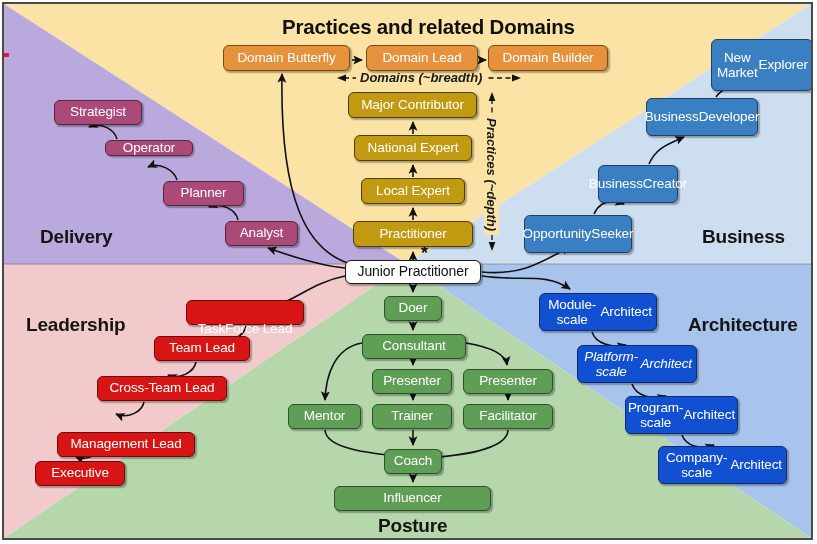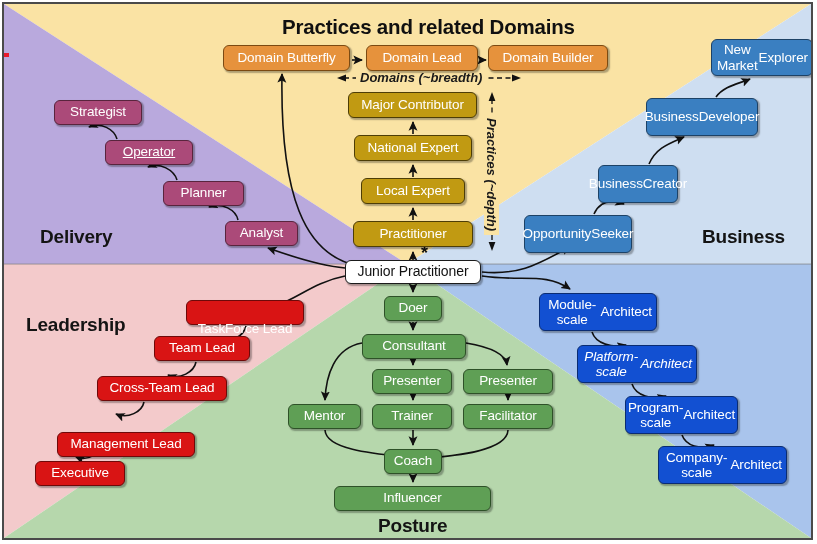--- a/index.html
+++ b/index.html
@@ -103,20 +103,21 @@
     </svg>
 
     <div class="diagram-title" style="left:278px;top:11px;">Practices and related Domains</div>
 
     <div class="axis-label" style="left:352px;top:66px;background:#fae3a4;padding:0 4px;">Domains (~breadth)</div>
     <div class="axis-label vertical" style="left:495px;top:110px;transform:rotate(90deg);background:#fae3a4;padding:0 4px;">Practices (~depth)</div>
 
     <div class="region-label" style="left:36px;top:222px;">Delivery</div>
     <div class="region-label" style="left:698px;top:222px;">Business</div>
     <div class="region-label" style="left:22px;top:310px;">Leadership</div>
+    <div class="region-label" style="left:684px;top:310px;">Architecture</div>
     <div class="region-label" style="left:374px;top:511px;">Posture</div>
 
     <div class="star" style="left:417px;top:240px;">*</div>
 
     <div id="nodes">
         <div class="node" style="left: 219px; top: 41px; width: 127px; height: 26px; background: rgb(230, 146, 60); border-color: rgb(123, 74, 18); color: rgb(255, 255, 255);">
           <span style="display: block;">Domain Butterfly</span>
         </div>
         <div class="node" style="left: 362px; top: 41px; width: 112px; height: 26px; background: rgb(230, 146, 60); border-color: rgb(123, 74, 18); color: rgb(255, 255, 255);">
           <span style="display: block;">Domain Lead</span>
@@ -135,21 +136,21 @@
         </div>
         <div class="node" style="left: 349px; top: 217px; width: 120px; height: 26px; background: rgb(193, 154, 18); border-color: rgb(77, 61, 6); color: rgb(255, 255, 255);">
           <span style="display: block;">Practitioner</span>
         </div>
         <div class="node" style="left: 341px; top: 256px; width: 136px; height: 24px; background: rgb(255, 255, 255); border-color: rgb(27, 27, 27); color: rgb(17, 17, 17); font-size: 14px; border-width: 1.8px;">
           <span style="display: block;">Junior Practitioner</span>
         </div>
         <div class="node" style="left: 50px; top: 96px; width: 88px; height: 25px; background: rgb(171, 74, 121); border-color: rgb(89, 36, 61); color: rgb(255, 255, 255);">
           <span style="display: block;">Strategist</span>
         </div>
-        <div class="node" style="left: 101px; top: 136px; width: 88px; height: 25px; background: rgb(171, 74, 121); border-color: rgb(89, 36, 61); color: rgb(255, 255, 255); text-decoration: underline;">
+        <div class="node" style="left: 101px; top: 136px; width: 88px; height: 16px; background: rgb(171, 74, 121); border-color: rgb(89, 36, 61); color: rgb(255, 255, 255);">
           <span style="display: block;">Operator</span>
         </div>
         <div class="node" style="left: 159px; top: 177px; width: 81px; height: 25px; background: rgb(171, 74, 121); border-color: rgb(89, 36, 61); color: rgb(255, 255, 255);">
           <span style="display: block;">Planner</span>
         </div>
         <div class="node" style="left: 221px; top: 217px; width: 73px; height: 25px; background: rgb(171, 74, 121); border-color: rgb(89, 36, 61); color: rgb(255, 255, 255);">
           <span style="display: block;">Analyst</span>
         </div>
         <div class="node" style="left: 182px; top: 296px; width: 118px; height: 25px; background: rgb(217, 20, 20); border-color: rgb(110, 9, 9); color: rgb(255, 255, 255);">
           <span style="display: block; margin-top: 34px;">TaskForce Lead</span>
@@ -198,21 +199,21 @@
           <span style="display: block;">Seeker</span>
         </div>
         <div class="node two-line" style="left: 594px; top: 161px; width: 80px; height: 38px; background: rgb(58, 127, 193); border-color: rgb(29, 66, 102); color: rgb(255, 255, 255);">
           <span style="display: block;">Business</span>
           <span style="display: block;">Creator</span>
         </div>
         <div class="node two-line" style="left: 642px; top: 94px; width: 112px; height: 38px; background: rgb(58, 127, 193); border-color: rgb(29, 66, 102); color: rgb(255, 255, 255);">
           <span style="display: block;">Business</span>
           <span style="display: block;">Developer</span>
         </div>
-        <div class="node two-line" style="left: 707px; top: 35px; width: 102px; height: 37px; background: rgb(58, 127, 193); border-color: rgb(29, 66, 102); color: rgb(255, 255, 255);">
+        <div class="node two-line" style="left: 707px; top: 35px; width: 102px; height: 52px; background: rgb(58, 127, 193); border-color: rgb(29, 66, 102); color: rgb(255, 255, 255);">
           <span style="display: block;">New Market</span>
           <span style="display: block;">Explorer</span>
         </div>
         <div class="node two-line" style="left: 535px; top: 289px; width: 118px; height: 38px; background: rgb(18, 80, 210); border-color: rgb(10, 44, 114); color: rgb(255, 255, 255);">
           <span style="display: block;">Module-scale</span>
           <span style="display: block;">Architect</span>
         </div>
         <div class="node two-line" style="left: 573px; top: 341px; width: 120px; height: 38px; background: rgb(18, 80, 210); border-color: rgb(10, 44, 114); color: rgb(255, 255, 255); font-style: italic;">
           <span style="display: block;">Platform-scale</span>
           <span style="display: block;">Architect</span>

